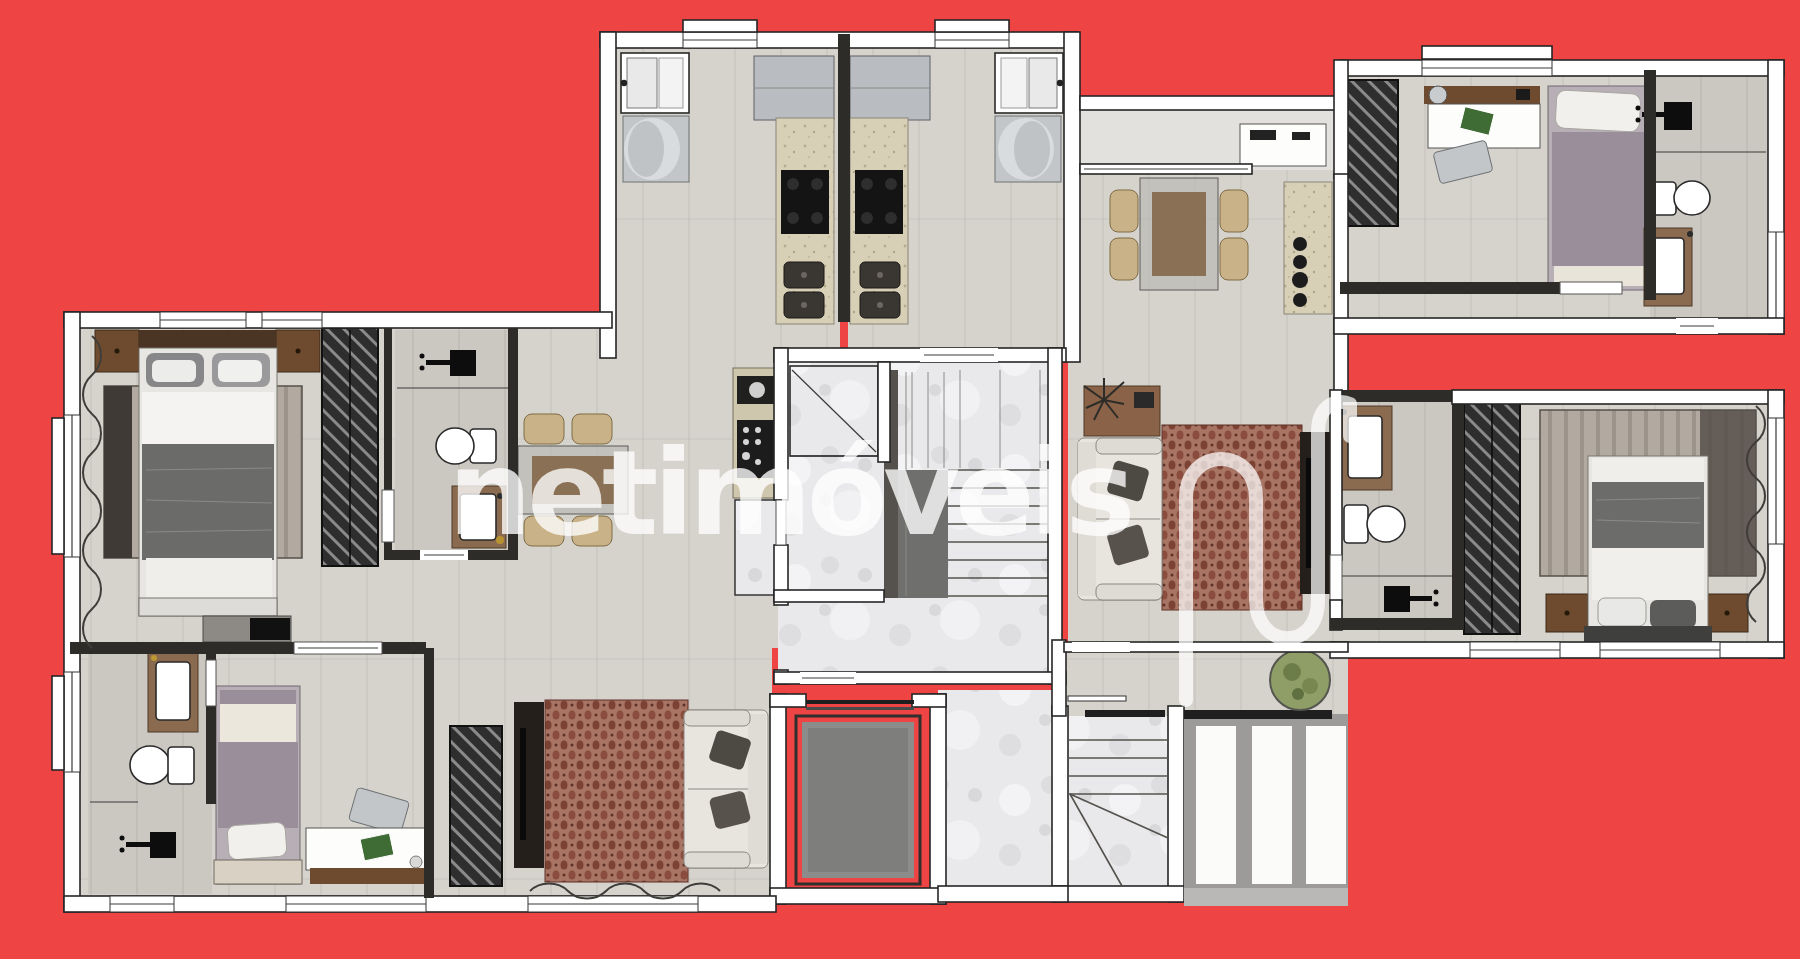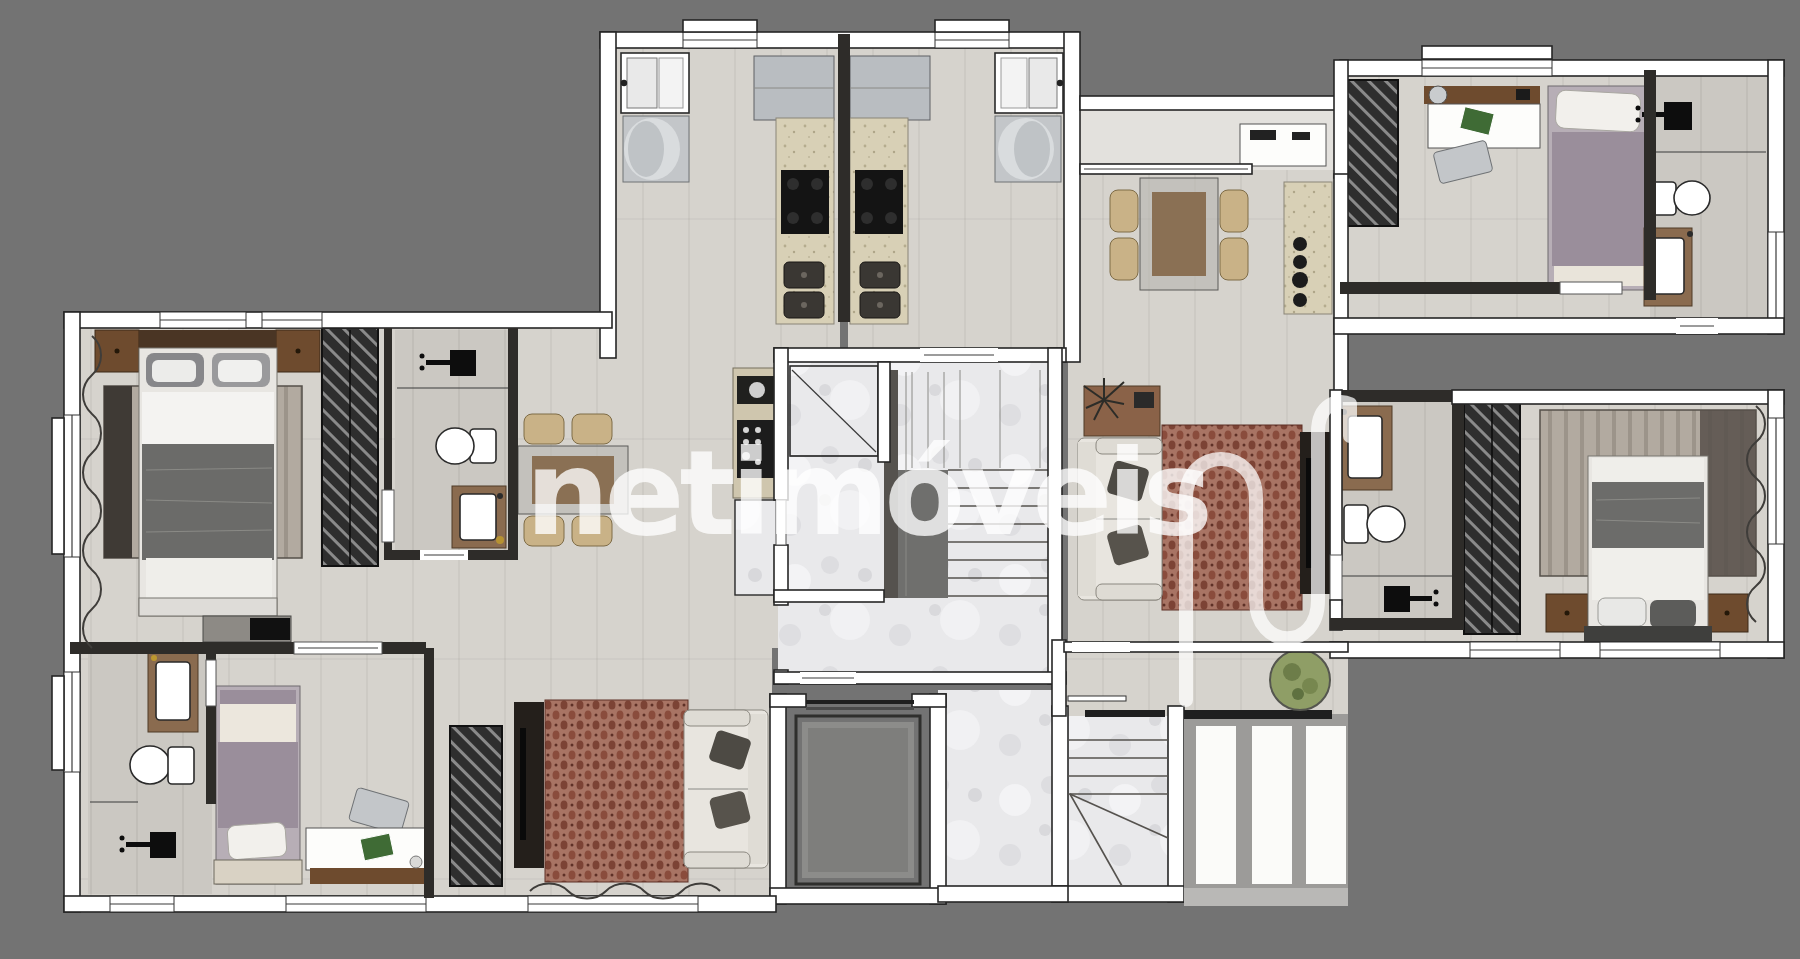--- a/index.html
+++ b/index.html
@@ -1,17 +1,17 @@
 <!DOCTYPE html>
 <html><head>
 <meta charset="utf-8">
 <style>
   html,body{margin:0;padding:0;background:#faf9f7;}
-  .canvas{position:relative;width:1800px;height:959px;background:#737373;overflow:hidden;
-          font-family:"DejaVu Sans","Liberation Sans",sans-serif;text-align:right;}
+  .canvas{position:relative;width:1800px;height:959px;background:#ef4444;overflow:hidden;
+          font-family:"DejaVu Sans","Liberation Sans",sans-serif;}
   svg.plan{position:absolute;left:0;top:0;}
   
   .wall{fill:#ffffff;stroke:#262626;stroke-width:1.6;}
   .iwall{fill:#2e2c29;stroke:none;}
   .thinln{stroke:#3a3a3a;stroke-width:1.2;fill:none;}
   .softln{stroke:#8a8a86;stroke-width:1;fill:none;}
   .fixln{stroke:#2a2a2a;stroke-width:1.6;fill:#ffffff;}
   .dark{fill:#241f1b;}
   .wood{fill:#6e4b2e;}
   .wood2{fill:#8a6248;}

